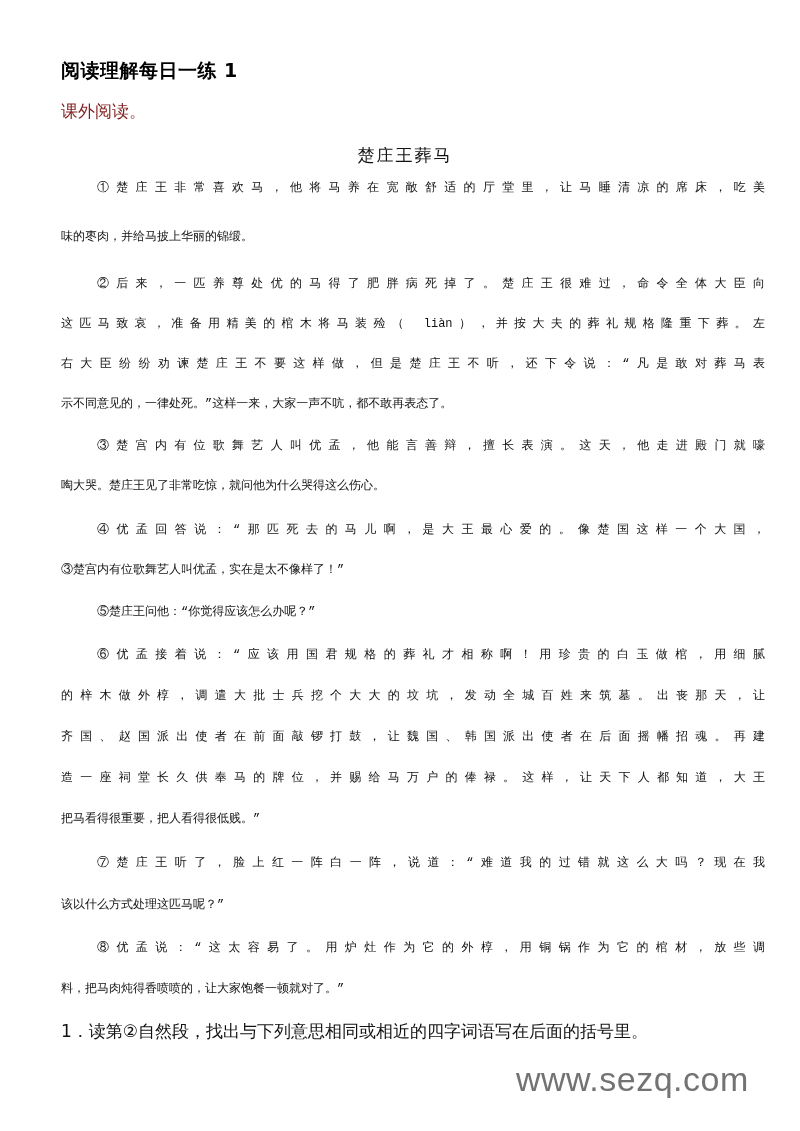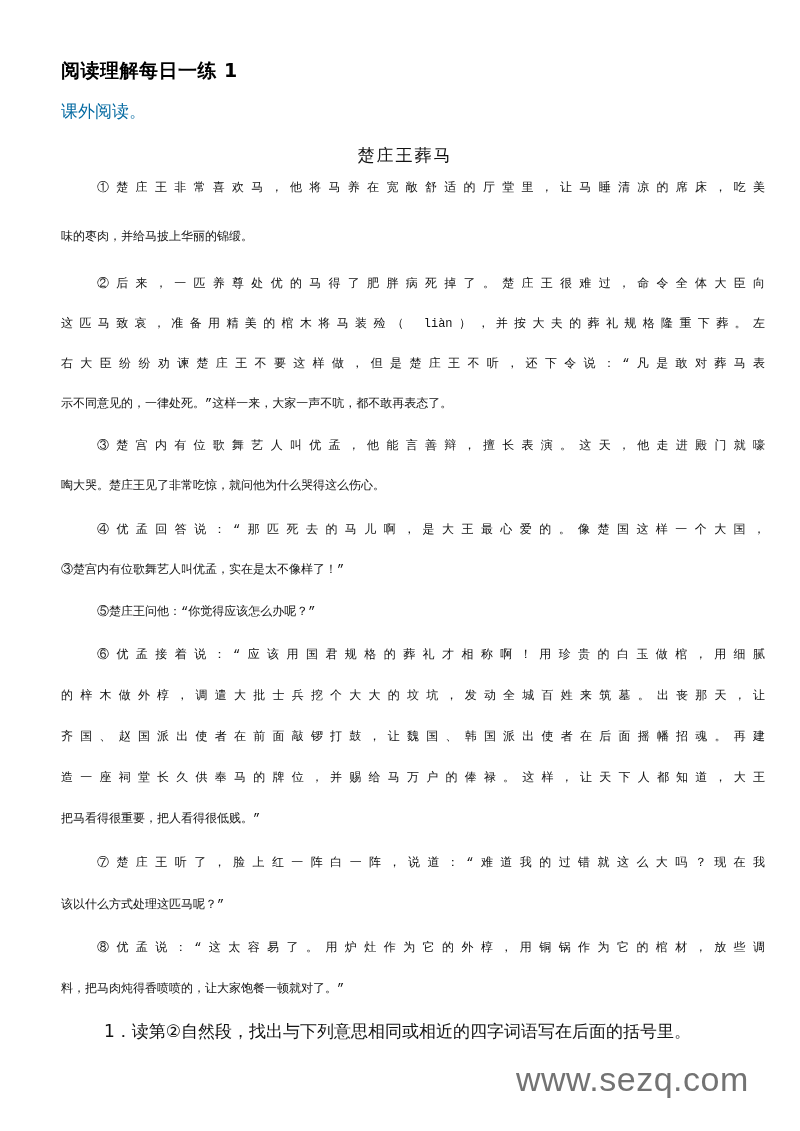--- a/index.html
+++ b/index.html
@@ -31,21 +31,21 @@
       white-space: nowrap;
       color: #000;
     }
     .intro {
       position: absolute;
       left: 48px;
       top: 100px;
       font-family: "DejaVu Serif", "Liberation Serif", serif;
       font-size: 17px;
       white-space: nowrap;
-      color: #0369a1;
+      color: #7f1d1d;
     }
     .story-title {
       position: absolute;
       left: 0;
       width: 784px;
       top: 144px;
       text-align: center;
       font-family: "DejaVu Serif", "Liberation Serif", serif;
       font-size: 17px;
       letter-spacing: 2px;
@@ -71,21 +71,20 @@
       text-align-last: left;
     }
     .question {
       position: absolute;
       left: 48px;
       top: 1020px;
       font-family: "DejaVu Sans", "Liberation Sans", sans-serif;
       font-size: 17px;
       white-space: nowrap;
       color: #111;
-      margin-left: 43px;
     }
     .watermark {
       position: absolute;
       left: 503px;
       top: 1060px;
       font-family: "Liberation Sans", "DejaVu Sans", sans-serif;
       font-size: 34px;
       color: #737373;
       letter-spacing: 0.5px;
       white-space: nowrap;

